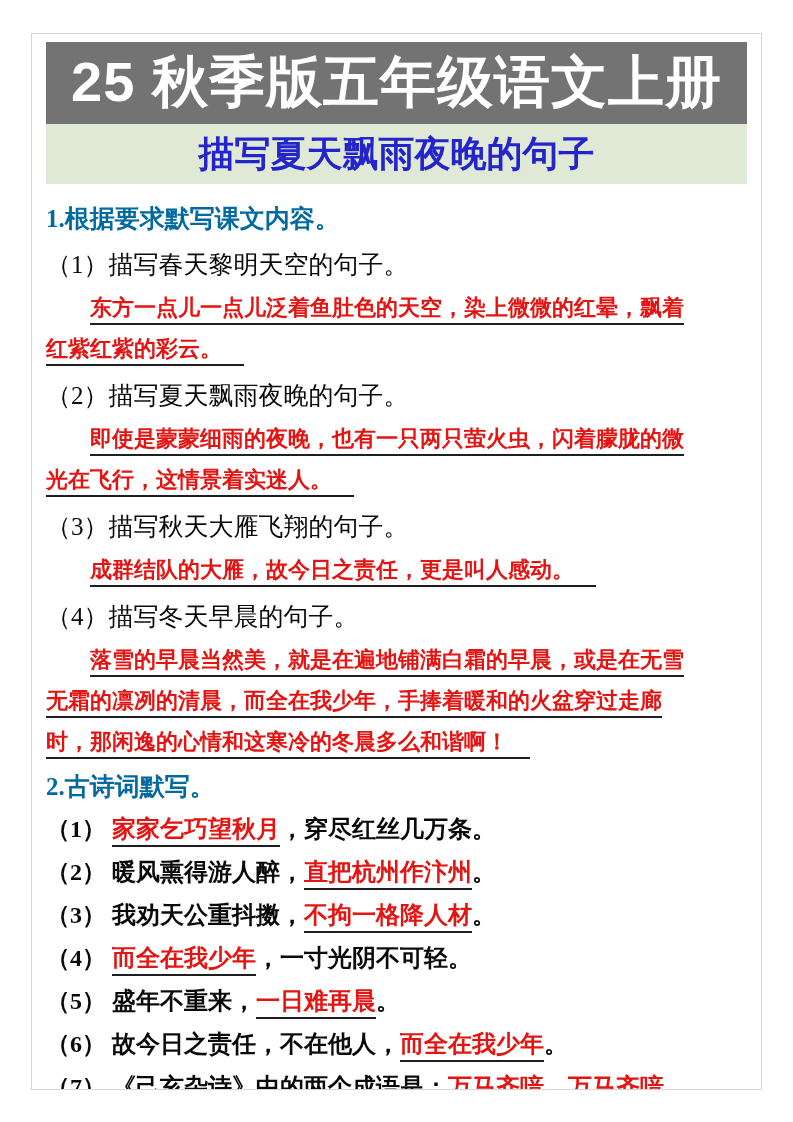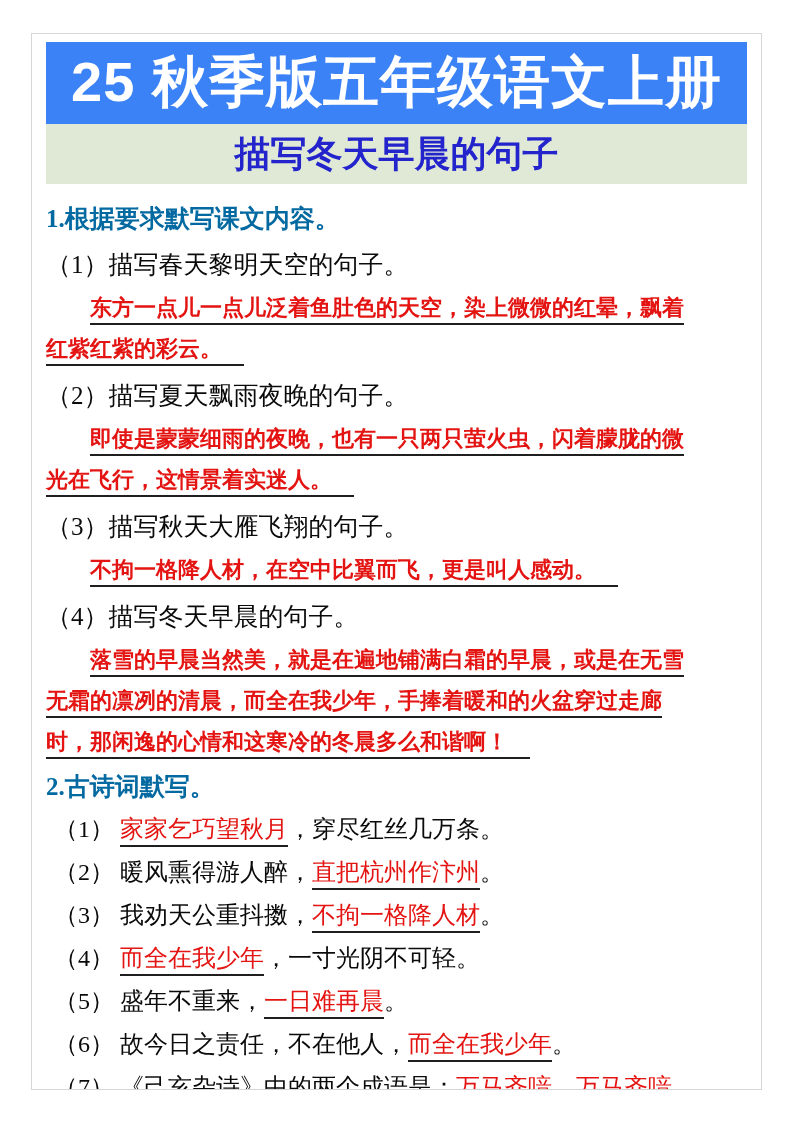--- a/index.html
+++ b/index.html
@@ -12,21 +12,21 @@
   .sheet {
     position: absolute; left: 31px; top: 33px;
     width: 731px; height: 1057px;
     background: #ffffff;
     border: 1px solid #d6d6d6;
     padding: 8px 14px 0 14px;
     overflow: hidden;
   }
   .banner {
     width: 701px; height: 82px;
-    background: #3b82f6;
+    background: #737373;
     display: flex; align-items: center; justify-content: center;
   }
   .banner span {
     color: #ffffff;
     font-family: "Liberation Sans", "DejaVu Sans", sans-serif;
     font-weight: 700;
     font-size: 56px;
     letter-spacing: 1px;
     white-space: nowrap;
   }
@@ -64,24 +64,24 @@
     line-height: 41px;
     margin: 3px 0 5px 0;
     text-indent: 2em;
     white-space: pre-wrap;
     text-decoration: underline;
     text-decoration-color: #1f1f1f;
     text-decoration-thickness: 2px;
     text-underline-offset: 8px;
   }
   .item {
-    font-weight: 400;
+    font-weight: 700;
     font-size: 24px;
     line-height: 42px;
-    margin: 1px 8px;
+    margin: 1px 0;
     white-space: nowrap;
   }
   .item .num { padding-right: 6px; }
   .ans {
     color: #e31411;
     text-decoration: underline;
     text-decoration-color: #1f1f1f;
     text-decoration-thickness: 2px;
     text-underline-offset: 8px;
   }
@@ -90,37 +90,37 @@
 <body>
 
 <div class="canvas">
   <div class="sheet">
 
     <div class="banner">
       <span>25 秋季版五年级语文上册</span>
     </div>
 
     <div class="subtitle-bar">
-      <span>描写冬天早晨的句子</span>
+      <span>描写夏天飘雨夜晚的句子</span>
     </div>
 
     <div class="content">
 
       <p class="sec">1.根据要求默写课文内容。</p>
 
       <p class="q">（1）描写春天黎明天空的句子。</p>
       <p class="a">东方一点儿一点儿泛着鱼肚色的天空，染上微微的红晕，飘着
 红紫红紫的彩云。　</p>
 
       <p class="q">（2）描写夏天飘雨夜晚的句子。</p>
       <p class="a">即使是蒙蒙细雨的夜晚，也有一只两只萤火虫，闪着朦胧的微
 光在飞行，这情景着实迷人。　</p>
 
       <p class="q">（3）描写秋天大雁飞翔的句子。</p>
-      <p class="a">不拘一格降人材，在空中比翼而飞，更是叫人感动。　</p>
+      <p class="a">成群结队的大雁，故今日之责任，更是叫人感动。　</p>
 
       <p class="q">（4）描写冬天早晨的句子。</p>
       <p class="a">落雪的早晨当然美，就是在遍地铺满白霜的早晨，或是在无雪
 无霜的凛冽的清晨，而全在我少年，手捧着暖和的火盆穿过走廊
 时，那闲逸的心情和这寒冷的冬晨多么和谐啊！　</p>
 
       <p class="sec">2.古诗词默写。</p>
 
       <p class="item"><span class="num">（1）</span><span class="ans">家家乞巧望秋月</span><span>，穿尽红丝几万条。</span></p>
 

